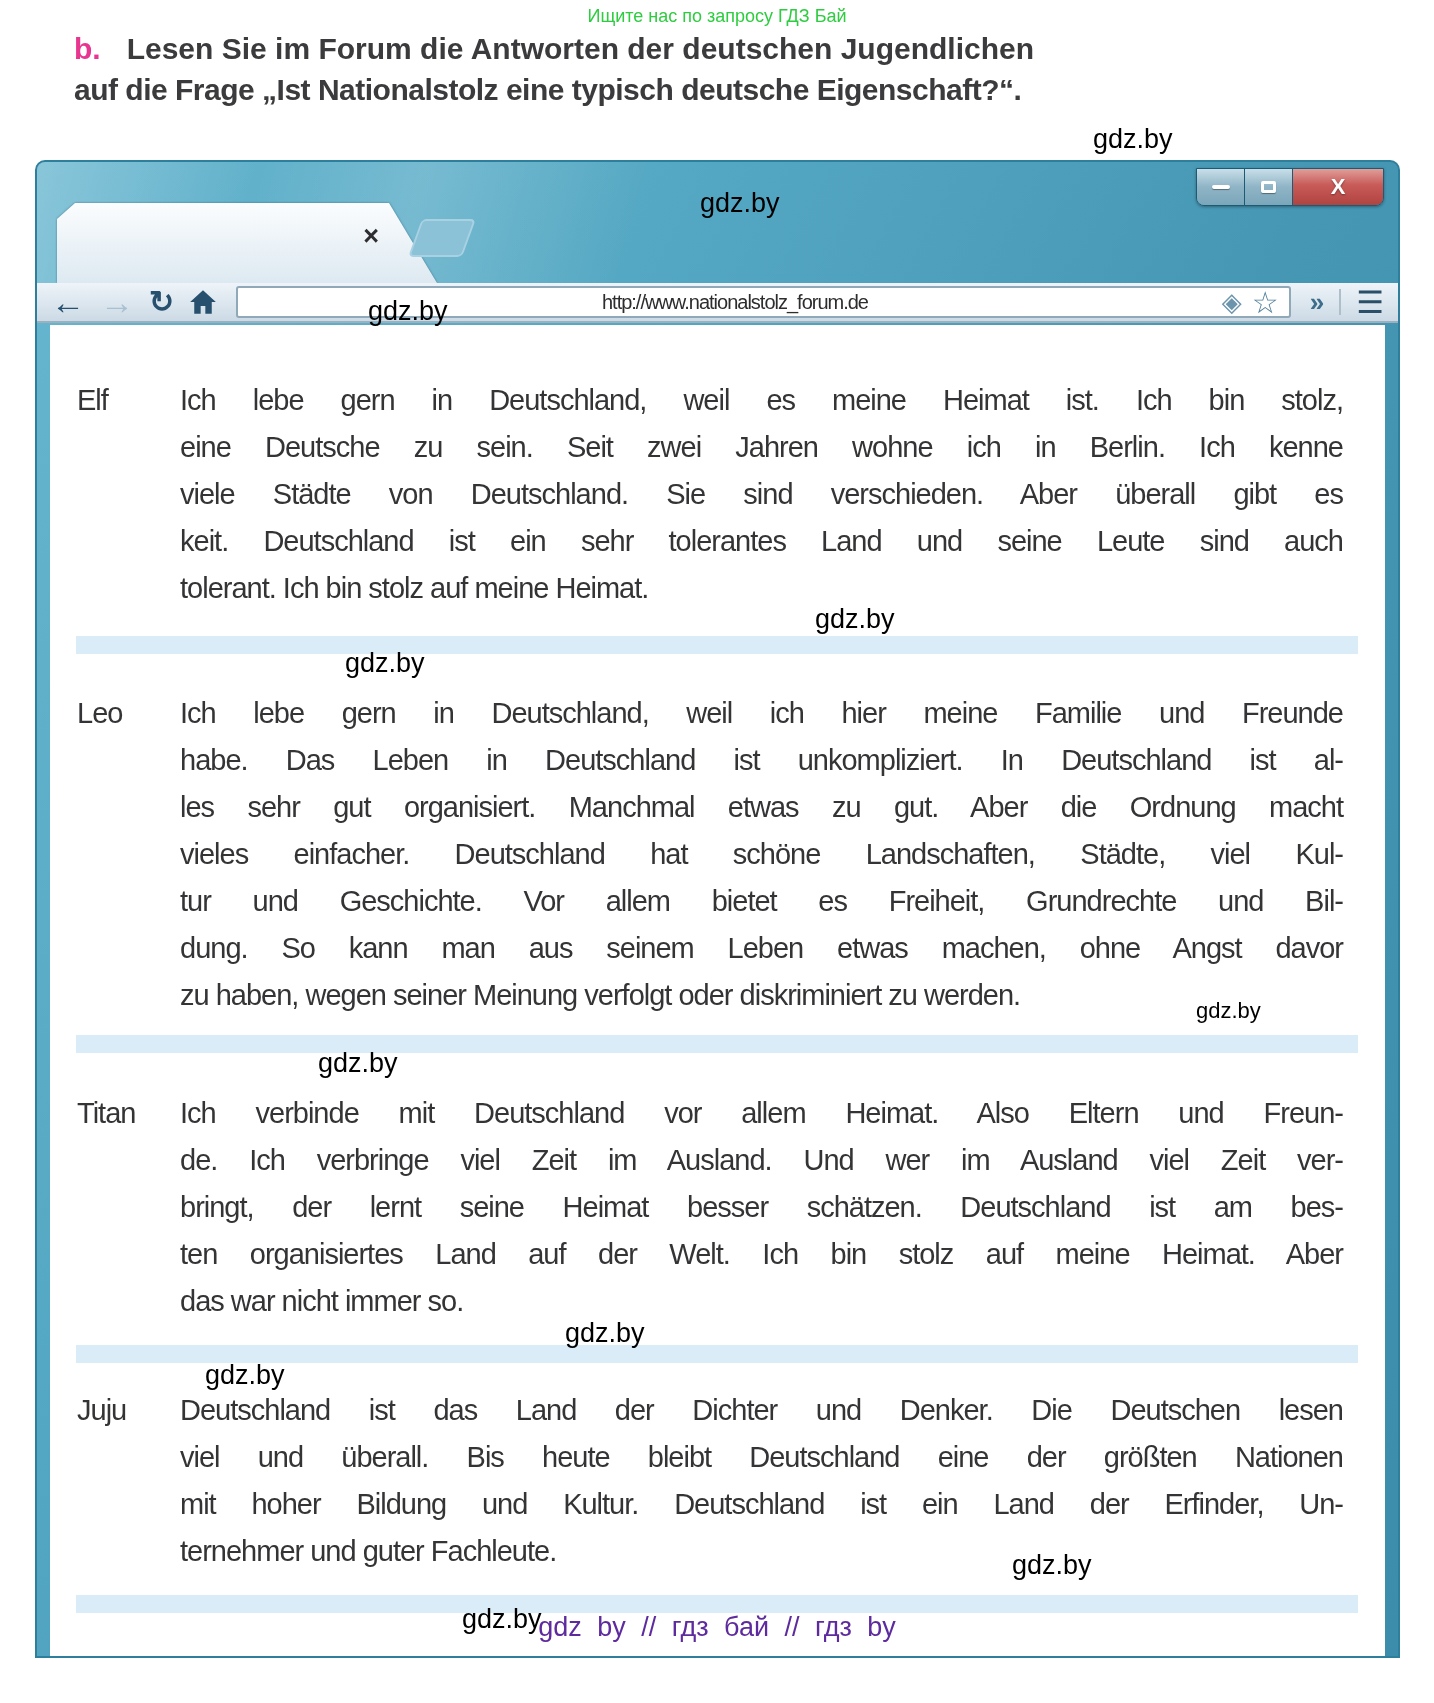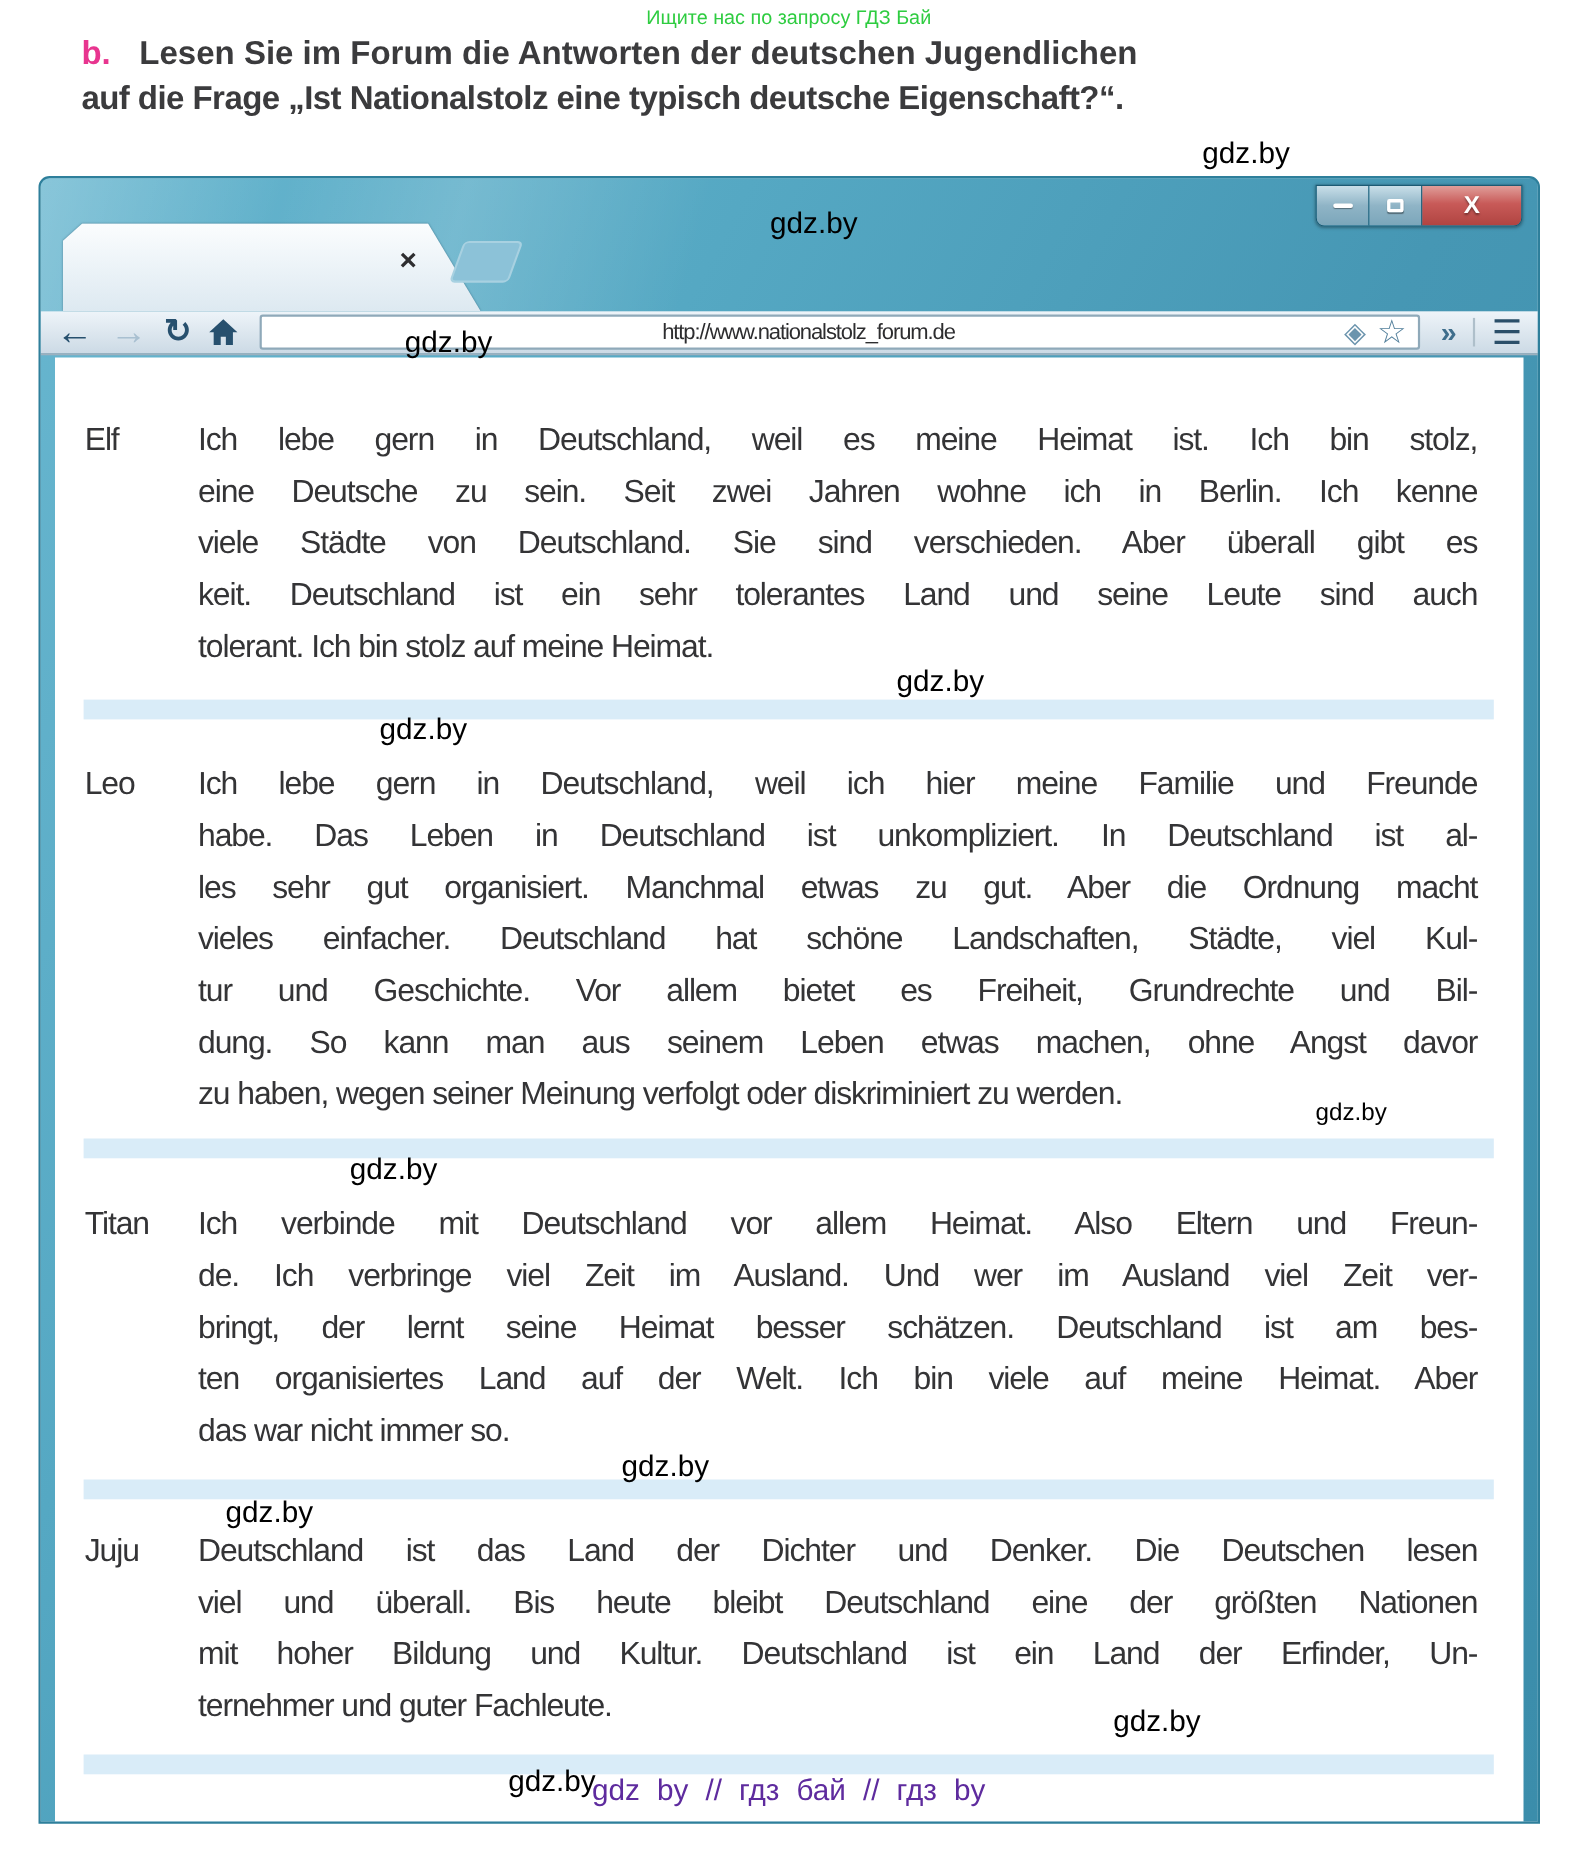--- a/index.html
+++ b/index.html
@@ -196,21 +196,21 @@
         <div class="pline last">zu haben, wegen seiner Meinung verfolgt oder diskriminiert zu werden.</div>
       </div>
 
       <div class="divider d2"></div>
 
       <div class="post">
         <span class="author">Titan</span>
         <div class="pline">Ich verbinde mit Deutschland vor allem Heimat. Also Eltern und Freun-</div>
         <div class="pline">de. Ich verbringe viel Zeit im Ausland. Und wer im Ausland viel Zeit ver-</div>
         <div class="pline">bringt, der lernt seine Heimat besser schätzen. Deutschland ist am bes-</div>
-        <div class="pline">ten organisiertes Land auf der Welt. Ich bin viele auf meine Heimat. Aber</div>
+        <div class="pline">ten organisiertes Land auf der Welt. Ich bin stolz auf meine Heimat. Aber</div>
         <div class="pline last">das war nicht immer so.</div>
       </div>
 
       <div class="divider d3"></div>
 
       <div class="post">
         <span class="author">Juju</span>
         <div class="pline">Deutschland ist das Land der Dichter und Denker. Die Deutschen lesen</div>
         <div class="pline">viel und überall. Bis heute bleibt Deutschland eine der größten Nationen</div>
         <div class="pline">mit hoher Bildung und Kultur. Deutschland ist ein Land der Erfinder, Un-</div>

